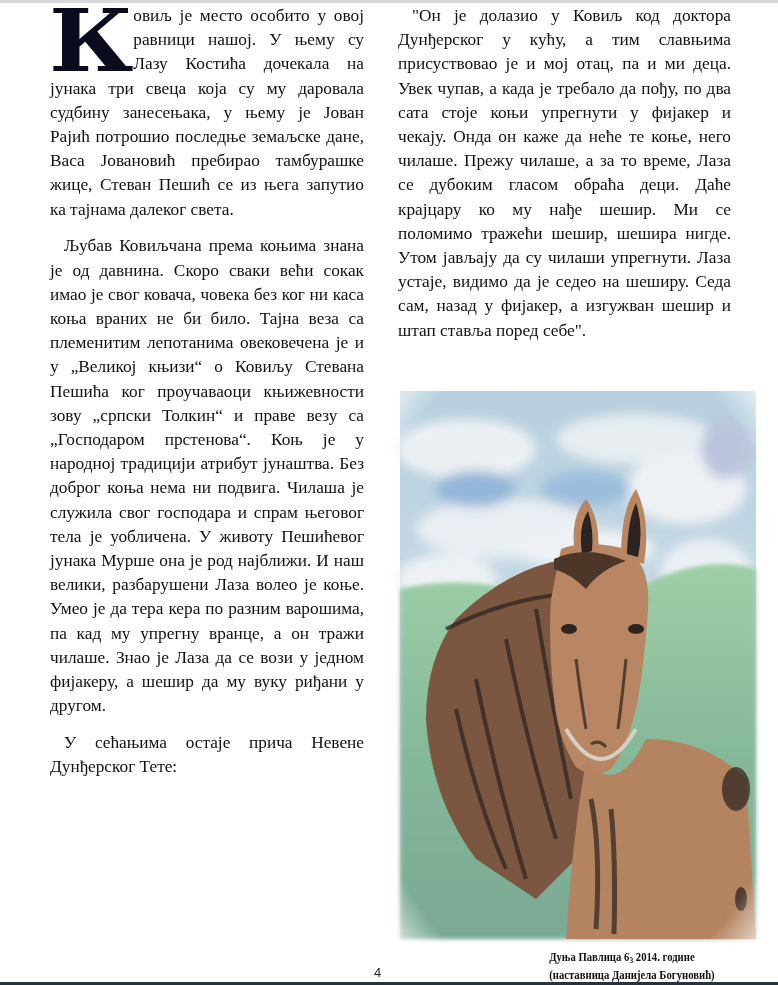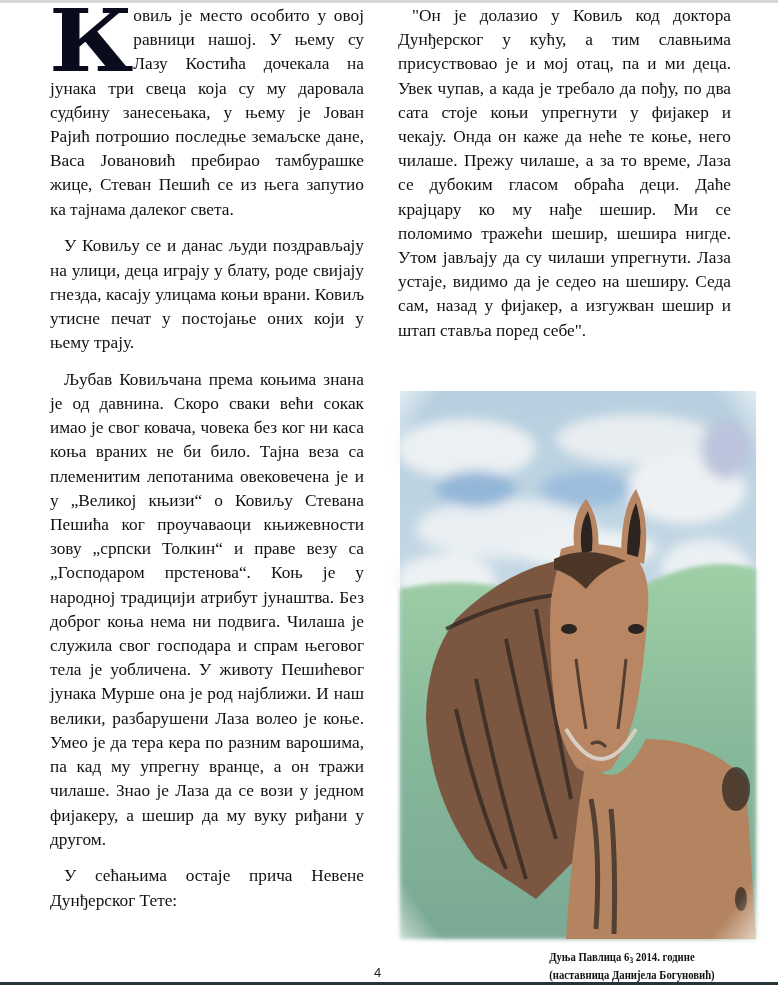--- a/index.html
+++ b/index.html
@@ -87,21 +87,20 @@
     background: #26343a;
   }
 </style>
 </head>
 <body>
 
 <div class="top-rule"></div>
 
 <div class="col col-left">
   <p class="first"><span class="dropcap">К</span><span>овиљ је место особито у овој равници нашој. У њему су Лазу Костића дочекала на јунака три свеца која су му даровала судбину занесењака, у њему је Јован Рајић потрошио последње земаљске дане, Васа Јовановић пребирао тамбурашке жице, Стеван Пешић се из њега запутио ка тајнама далеког света.</span></p>
-  <p>У Ковиљу се и данас људи поздрављају на улици, деца играју у блату, роде свијају гнезда, касају улицама коњи врани. Ковиљ утисне печат у постојање оних који у њему трају.</p>
   <p>Љубав Ковиљчана према коњима знана је од  давнина. Скоро сваки већи сокак имао је свог ковача, човека без ког ни каса коња враних не би било. Тајна веза са племенитим лепотанима овековечена је и у „Великој књизи“ о Ковиљу Стевана Пешића ког проучаваоци књижевности зову „српски Толкин“ и праве везу са „Господаром прстенова“. Коњ је у народној традицији атрибут јунаштва. Без доброг коња нема ни подвига. Чилаша је служила свог господара и спрам његовог тела је уобличена. У животу Пешићевог јунака Мурше она је род најближи.  И наш велики, разбарушени Лаза волео је коње. Умео је да тера кера по разним варошима, па кад му упрегну вранце, а он тражи чилаше. Знао је Лаза да се вози у једном фијакеру, а шешир да му вуку риђани у другом.</p>
   <p>У сећањима остаје прича Невене Дунђерског Тете:</p>
 </div>
 
 <div class="col col-right">
   <p>"Он је долазио у Ковиљ код доктора Дунђерског у кућу, а тим славњима присуствовао је и мој отац, па и ми деца. Увек чупав, а када је требало да пођу, по два сата стоје коњи упрегнути у фијакер и чекају. Онда он каже да неће те коње, него чилаше. Прежу чилаше, а за то време, Лаза се дубоким гласом обраћа деци. Даће крајцару ко му нађе шешир. Ми се поломимо тражећи шешир, шешира нигде. Утом јављају да су чилаши упрегнути. Лаза устаје, видимо да је седео на шеширу. Седа сам, назад у фијакер, а изгужван шешир и штап ставља поред себе".</p>
 </div>
 
 <div class="painting">
   <svg viewBox="0 0 382 571" preserveAspectRatio="none">

